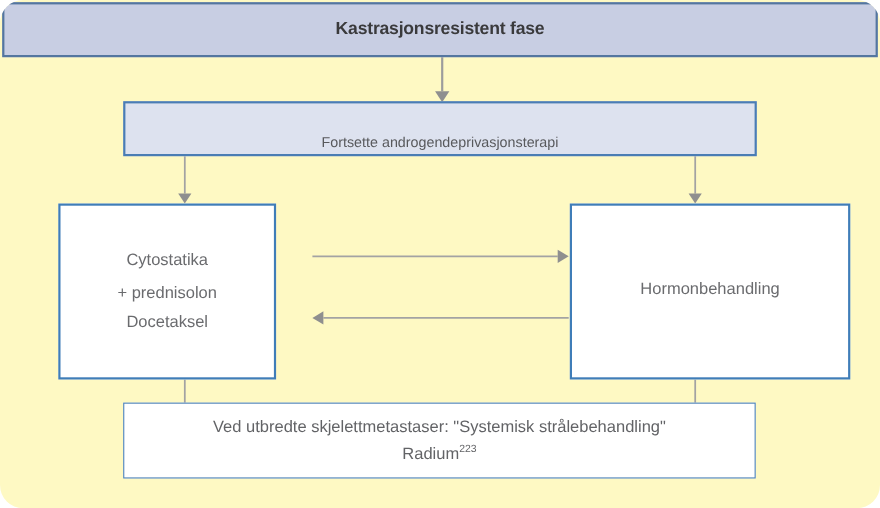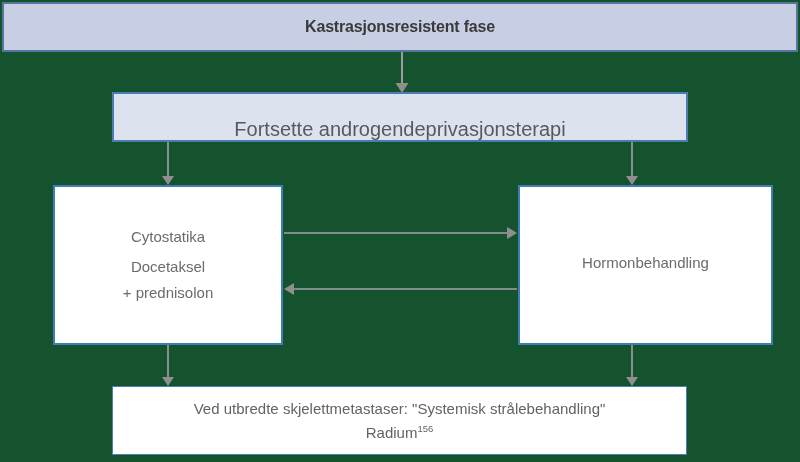--- a/index.html
+++ b/index.html
@@ -3,22 +3,23 @@
 <meta charset="utf-8">
 <style>
   * { margin: 0; padding: 0; box-sizing: border-box; }
   html, body { background: #ffffff; }
   body { font-family: "Liberation Sans", sans-serif; }
 
   .canvas {
     position: relative;
     width: 800px;
     height: 462px;
-    background: #14532d;
+    background: #fef9c3;
     overflow: hidden;
+    border-radius: 21px;
   }
 
   .arrow-layer {
     position: absolute;
     left: 0; top: 0;
     width: 800px; height: 462px;
     pointer-events: none;
     z-index: 1;
   }
 
@@ -45,28 +46,28 @@
     color: #3a3a3c;
   }
 
   .box-adt {
     left: 112px; top: 92px;
     width: 576px; height: 50px;
     background: #dde2ef;
     border: 2px solid #4a7db4;
   }
   .box-adt .label {
-    font-size: 20px;
+    font-size: 13px;
     color: #58595c;
     margin-top: 24px;
   }
 
   .box-left {
     left: 53px; top: 185px;
-    width: 230px; height: 160px;
+    width: 198px; height: 160px;
     background: #ffffff;
     border: 2px solid #3f7db8;
   }
   .box-right {
     left: 518px; top: 185px;
     width: 255px; height: 160px;
     background: #ffffff;
     border: 2px solid #3f7db8;
   }
   .box-left, .box-right { justify-content: center; }
@@ -77,21 +78,21 @@
     line-height: 26px;
     margin-bottom: 4px;
   }
   .node-line {
     font-size: 15px;
     color: #6a6b6e;
     line-height: 26px;
   }
 
   .box-bottom {
-    left: 112px; top: 386px;
+    left: 112px; top: 366px;
     width: 575px; height: 69px;
     background: #ffffff;
     border: 1.5px solid #4a80b7;
   }
   .box-bottom .line1 {
     font-size: 15px;
     color: #626366;
     line-height: 24px;
   }
   .box-bottom .line2 {
@@ -151,28 +152,28 @@
   <div class="box box-castration">
     <span class="title">Kastrasjonsresistent fase</span>
   </div>
 
   <div class="box box-adt">
     <span class="label">Fortsette androgendeprivasjonsterapi</span>
   </div>
 
   <div class="box box-left">
     <div class="node-title">Cytostatika</div>
+    <div class="node-line">+ prednisolon</div>
     <div class="node-line">Docetaksel</div>
-    <div class="node-line">+ prednisolon</div>
   </div>
 
   <div class="box box-right">
     <div class="node-title">Hormonbehandling</div>
   </div>
 
   <div class="box box-bottom">
     <div class="line1">Ved utbredte skjelettmetastaser: "Systemisk strålebehandling"</div>
     <div class="line2">
-      <span>Radium</span><sup>156</sup>
+      <span>Radium</span><sup>223</sup>
     </div>
   </div>
 
 </div>
 
 </body></html>

